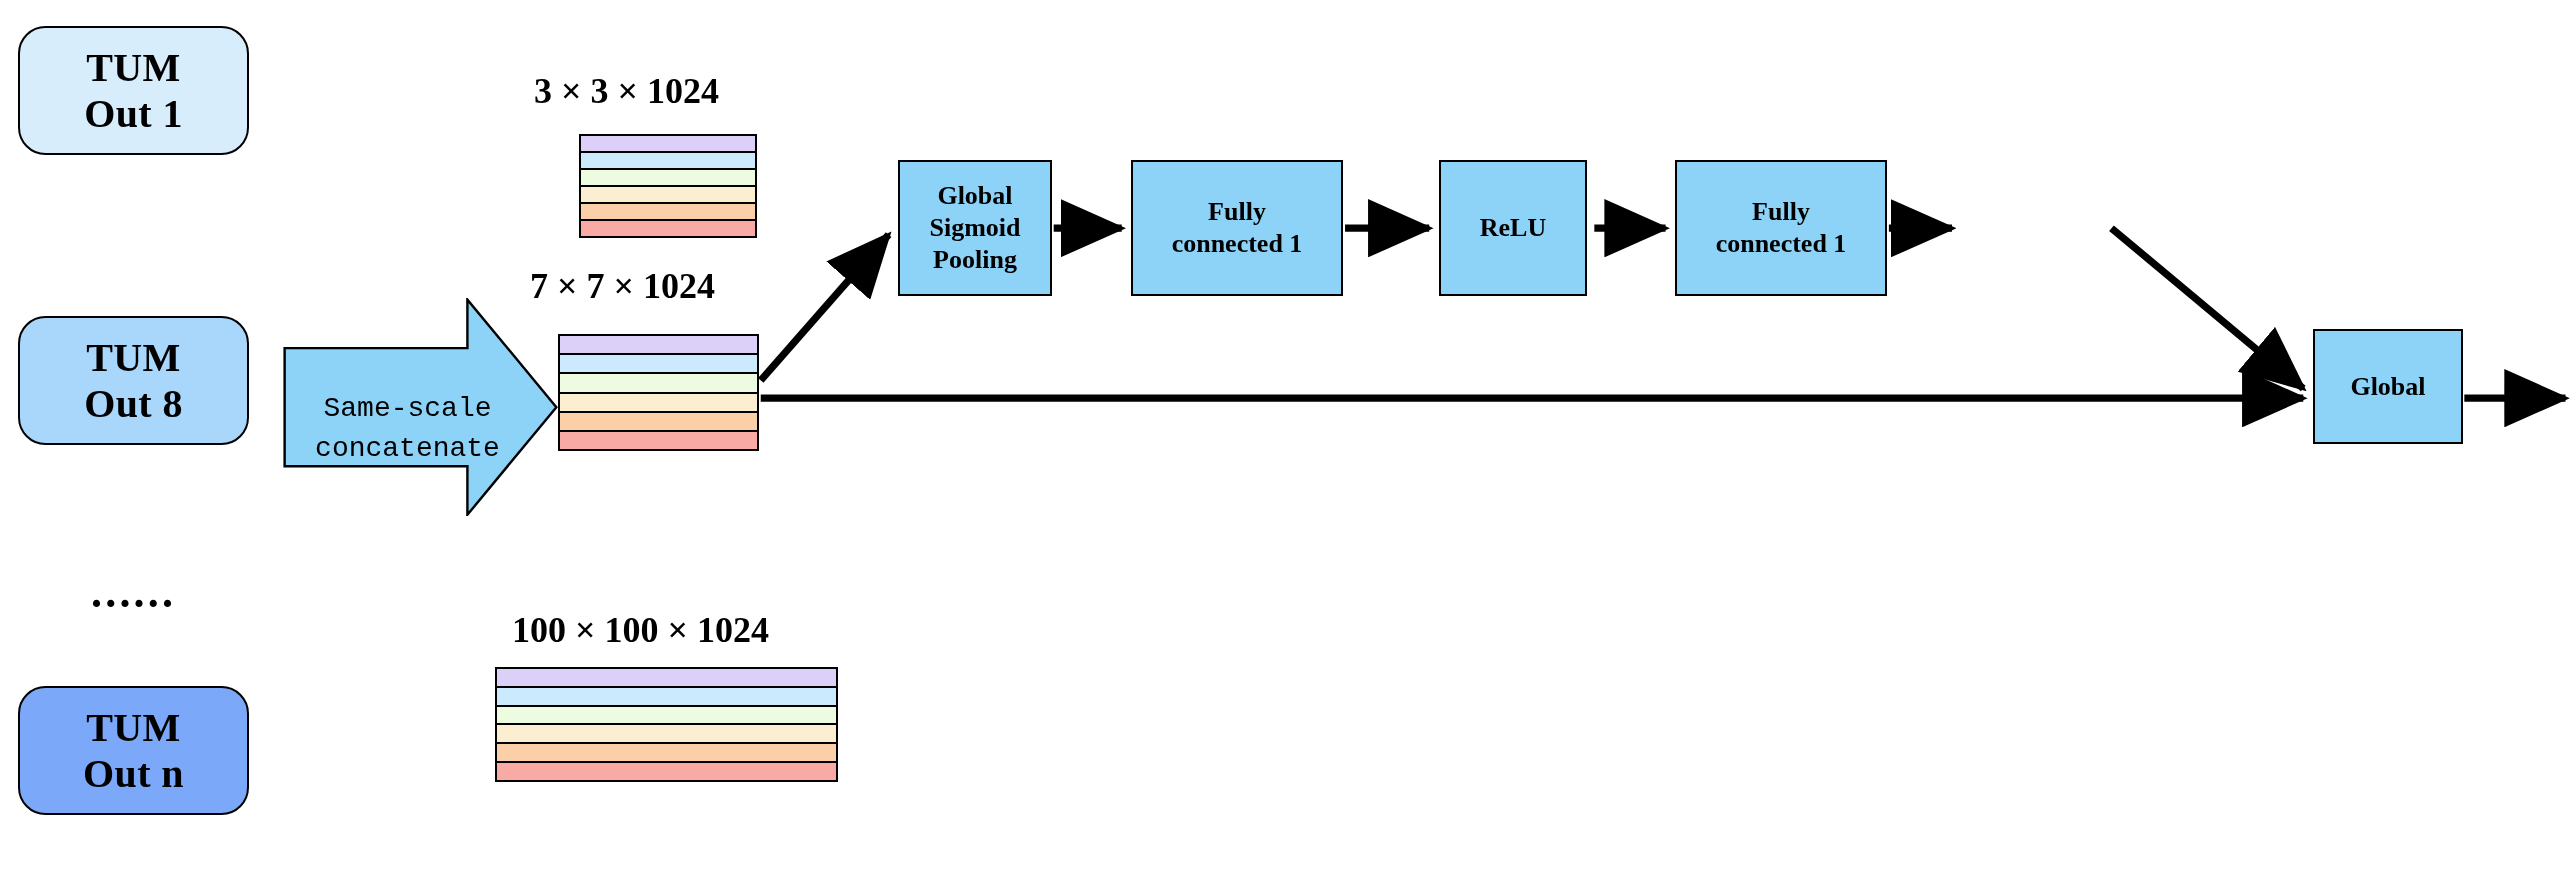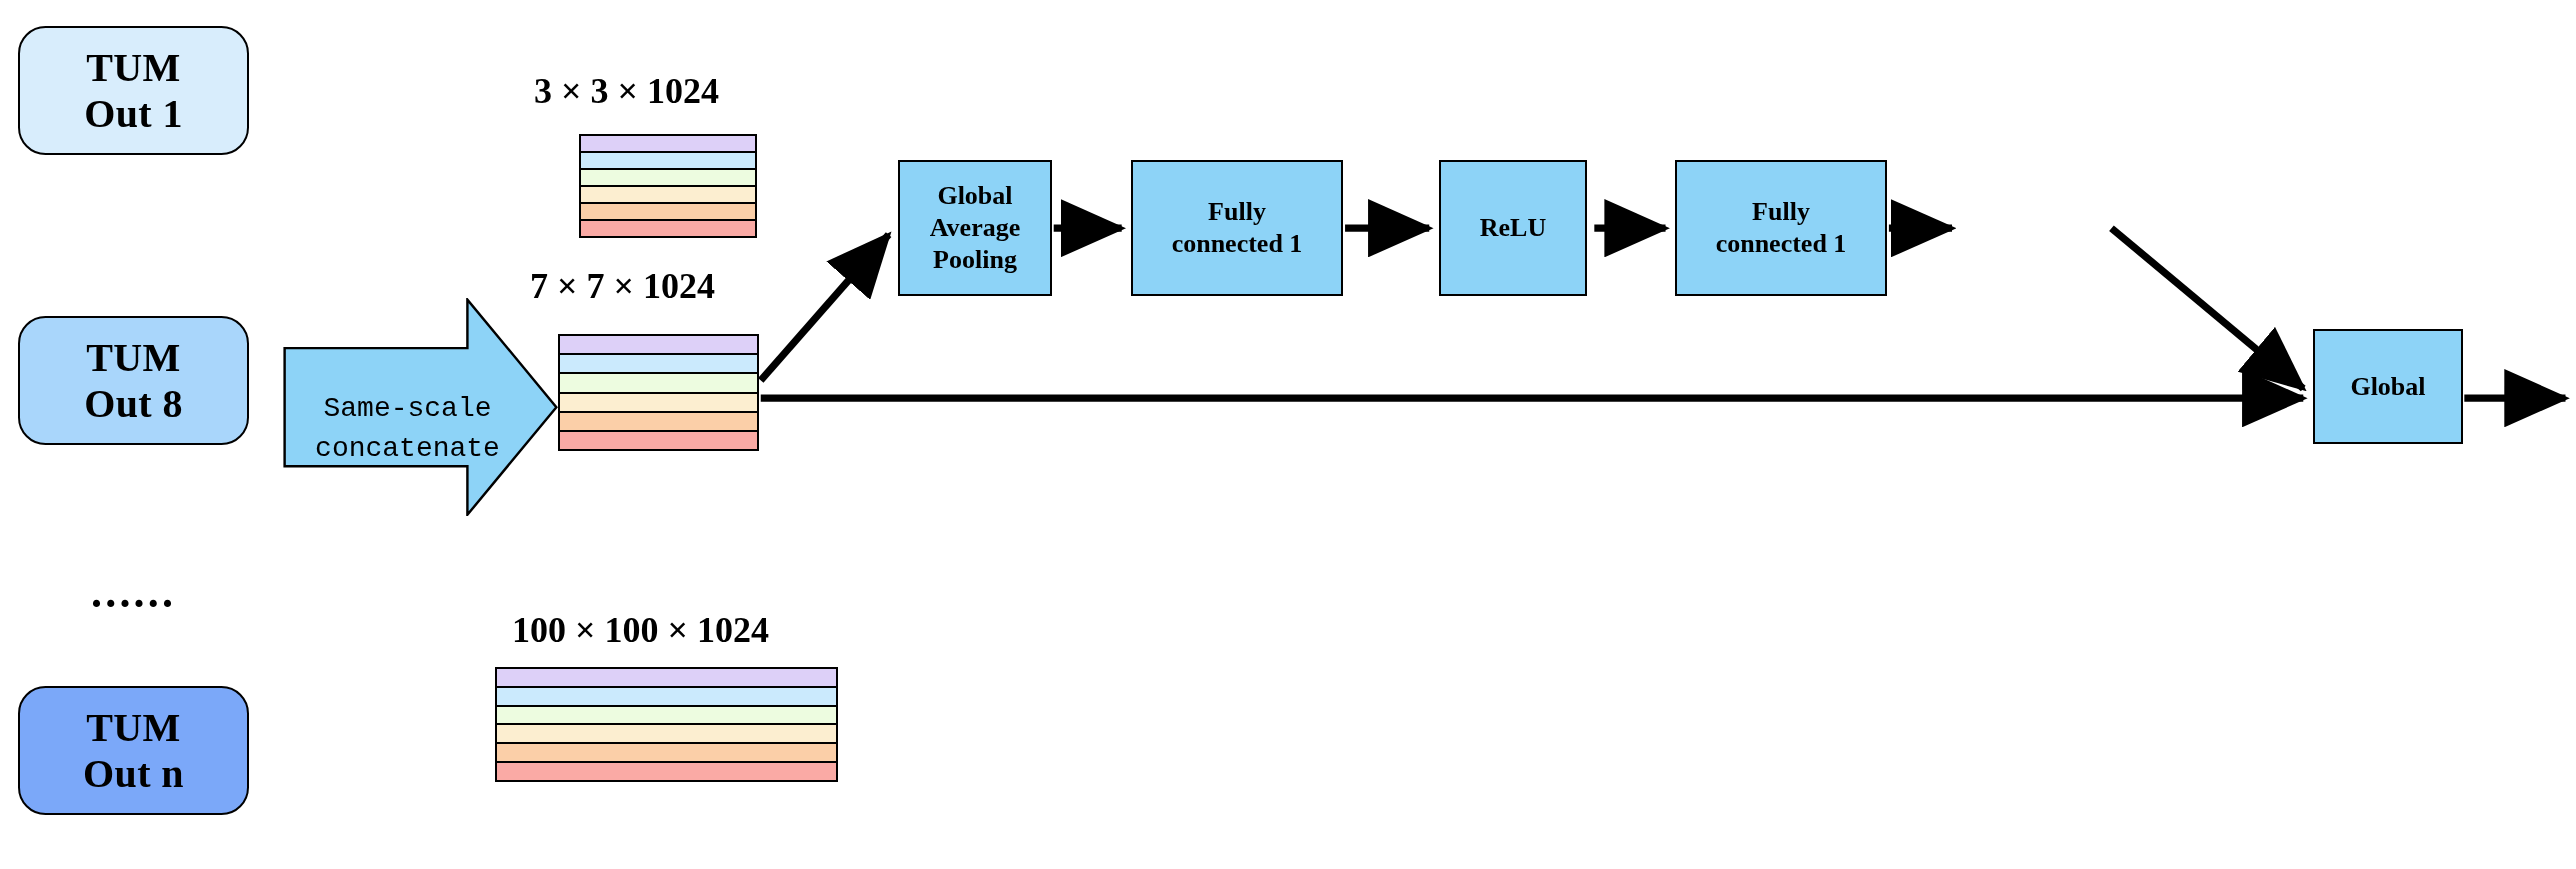--- a/index.html
+++ b/index.html
@@ -198,21 +198,21 @@
     <div class="layer" style="background:#ddd0f8;"></div>
     <div class="layer" style="background:#cbeafd;"></div>
     <div class="layer" style="background:#edfce0;"></div>
     <div class="layer" style="background:#fceed0;"></div>
     <div class="layer" style="background:#fbcfa8;"></div>
     <div class="layer" style="background:#faaaa5;"></div>
   </div>
 
   <div class="pbox" style="left:898px; top:160px; width:154px; height:136px;">
     <span class="ln">Global</span>
-    <span class="ln">Average</span>
+    <span class="ln">Sigmoid</span>
     <span class="ln">Pooling</span>
   </div>
 
   <div class="pbox" style="left:1131px; top:160px; width:212px; height:136px;">
     <span class="ln">Fully</span>
     <span class="ln">connected 1</span>
   </div>
 
   <div class="pbox" style="left:1439px; top:160px; width:148px; height:136px;">
     <span class="ln">ReLU</span>

